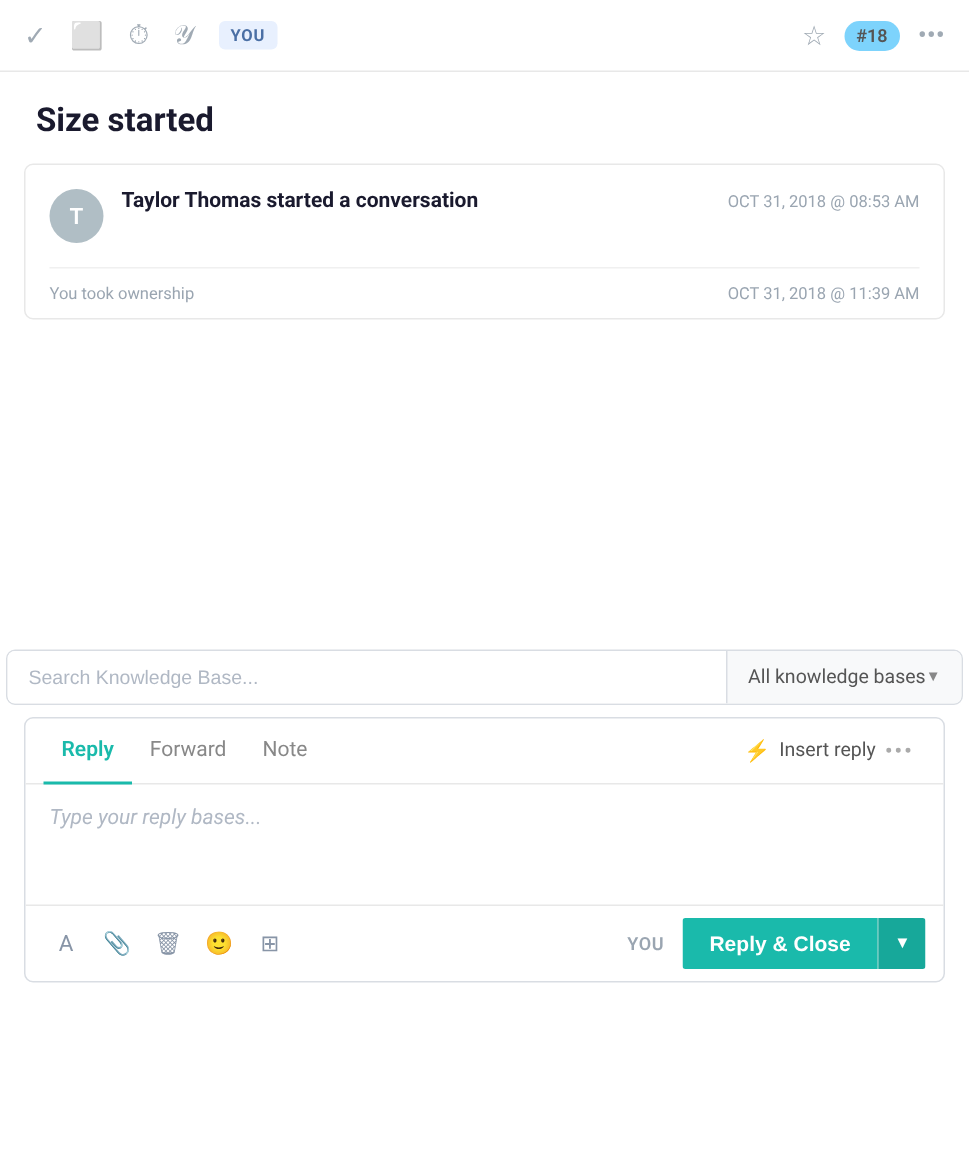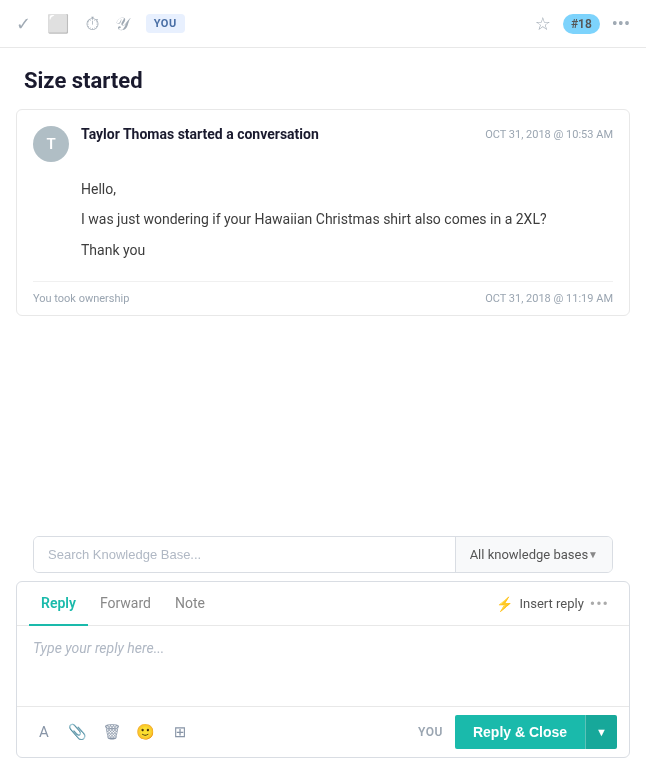--- a/index.html
+++ b/index.html
@@ -129,21 +129,21 @@
       font-size: 11px;
       color: #9aa5b1;
     }
 
     
     .spacer { height: 220px; }
 
     
     .kb-search-row {
       display: flex;
-      margin: 0 33px;
+      margin: 0 4px;
       border: 1px solid #d9dde3;
       border-radius: 6px;
       overflow: hidden;
     }
     .kb-search-input {
       flex: 1;
       border: none;
       outline: none;
       padding: 10px 14px;
       font-size: 13px;
@@ -294,34 +294,29 @@
 <div class="conversation-card">
   <div class="conversation-header">
     <div class="avatar">
       <span>T</span>
     </div>
     <div class="conversation-meta">
       <span class="conversation-author">
         <span>Taylor Thomas</span> <span>started a conversation</span>
       </span>
     </div>
-    <div class="conversation-timestamp">OCT 31, 2018 @ 10:53 AM</div>
-  </div>
-
-  <div class="conversation-body">
-    <p>Hello,</p>
-    <p>I was just wondering if your Hawaiian Christmas shirt also comes in a 2XL?</p>
-    <p>Thank you</p>
-  </div>
+    <div class="conversation-timestamp">OCT 31, 2018 @ 08:53 AM</div>
+  </div>
+
 
   <hr class="conversation-divider">
 
   <div class="ownership-row">
     <span>You took ownership</span>
-    <span>OCT 31, 2018 @ 11:19 AM</span>
+    <span>OCT 31, 2018 @ 11:39 AM</span>
   </div>
 </div>
 
 <div class="spacer"></div>
 
 <div class="kb-search-row">
   <input class="kb-search-input" type="text" placeholder="Search Knowledge Base..." style="">
   <div class="kb-dropdown-btn">
     <span>All knowledge bases</span>
     <span class="chevron-down">▼</span>
@@ -342,21 +337,21 @@
     </div>
     <div class="reply-tab-spacer"></div>
     <div class="insert-reply-btn">
       <span class="lightning-icon">⚡</span>
       <span>Insert reply</span>
       <span class="dots-icon">•••</span>
     </div>
   </div>
 
   <div class="reply-editor">
-    <span>Type your reply here...</span>
+    <span>Type your reply bases...</span>
   </div>
 
   <div class="reply-toolbar-bottom">
     <div class="bottom-icon">A</div>
     <div class="bottom-icon">📎</div>
     <div class="bottom-icon">🗑</div>
     <div class="bottom-icon">🙂</div>
     <div class="bottom-icon">⊞</div>
     <div class="bottom-spacer"></div>
     <span class="you-label">YOU</span>

